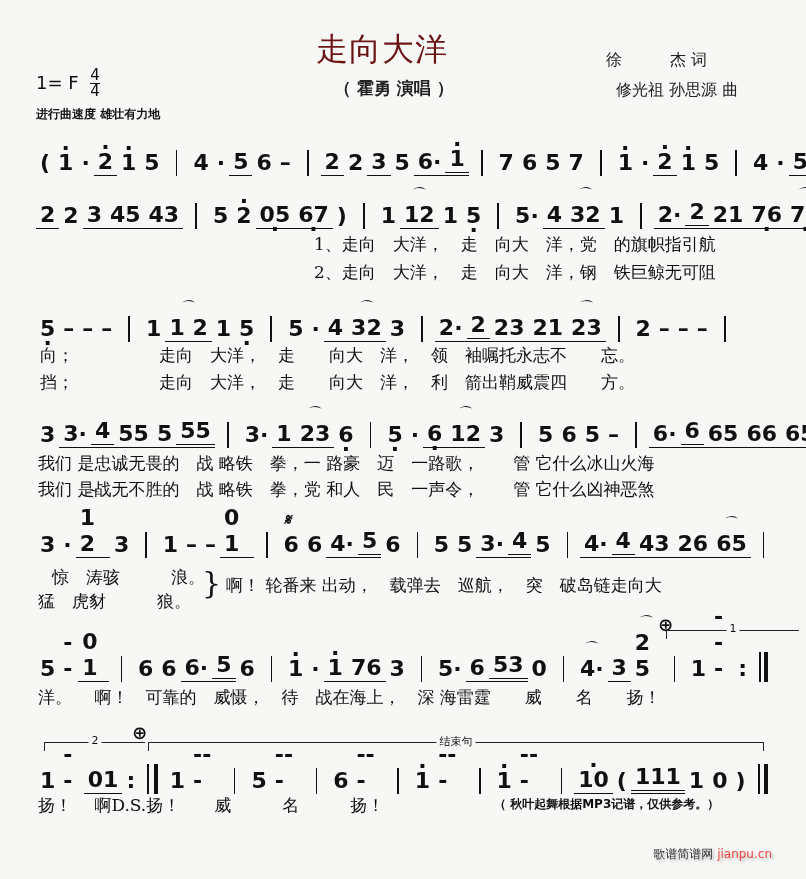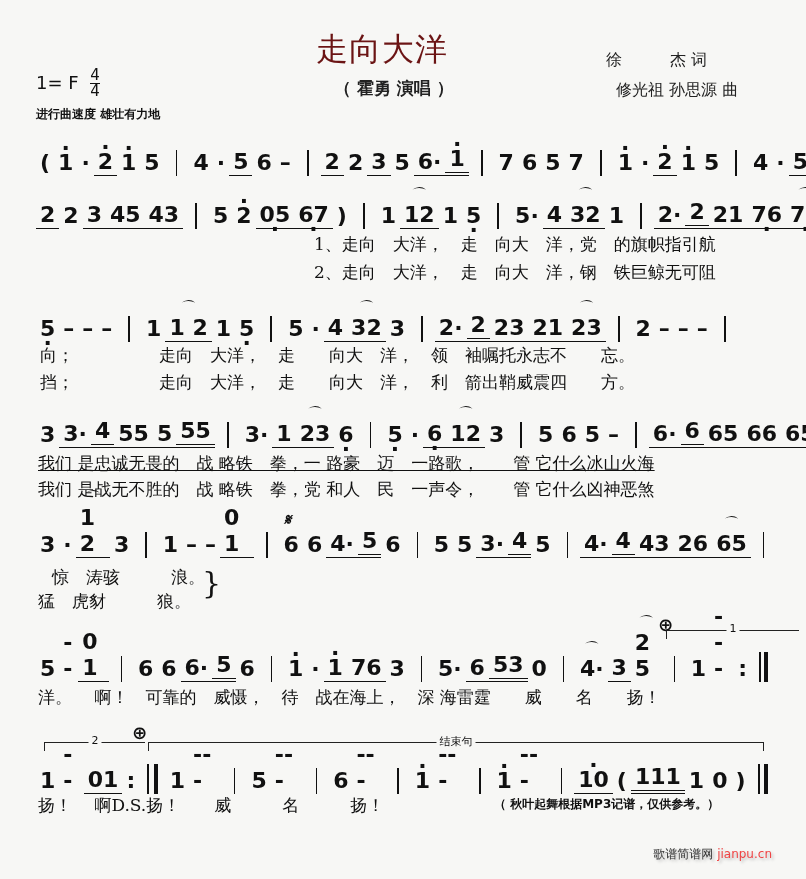--- a/index.html
+++ b/index.html
@@ -185,21 +185,21 @@
       <span class="n">6</span>
       <span class="n">5</span>
       <span class="n">–</span>
       <span class="bl"></span>
     <span class="n u">6·</span>
       <span class="n uu">6</span>
       <span class="n u">65</span>
       <span class="n u">66</span>
       <span class="n u">65</span>
   </div>
-  <div class="lyr" style="left:2px;top:38px;text-decoration:underline;">我们 是忠诚无畏的　战 略铁　拳，一 路豪　迈　一路歌，　　管 它什么冰山火海</div>
+  <div class="lyr" style="left:2px;top:38px;">我们 是忠诚无畏的　战 略铁　拳，一 路豪　迈　一路歌，　　管 它什么冰山火海</div>
   <div class="lyr" style="left:2px;top:64px;">我们 是战无不胜的　战 略铁　拳，党 和人　民　一声令，　　管 它什么凶神恶煞</div>
 </div>
 
 <div class="row" style="top:524px;">
   <div class="segno" style="left:248px;top:-14px;">𝄋</div>
   <div class="notes">
     <span class="n">3</span>
       <span class="n">·</span>
       <span class="n u tie">1 2</span>
       <span class="n">3</span>
@@ -224,20 +224,21 @@
     <span class="n u">4·</span>
       <span class="n uu">4</span>
       <span class="n u">43</span>
       <span class="n u">26</span>
       <span class="n u tie">65</span>
       <span class="bl"></span>
   </div>
   <div class="lyr" style="left:16px;top:42px;">惊　涛骇　　　浪。</div>
   <div class="lyr" style="left:2px;top:66px;">猛　虎豺　　　狼。</div>
   <div class="lyr" style="left:166px;top:44px;font-size:30px;line-height:30px;">}</div>
+  <div class="lyr" style="left:190px;top:50px;">啊！ 轮番来 出动，　载弹去　巡航，　突　破岛链走向大</div>
 </div>
 
 <div class="row" style="top:648px;">
   <div class="coda" style="left:622px;top:-34px;">⊕</div>
   <div class="volta" style="left:630px;top:-18px;width:132px;">
       <span>1</span>
     </div>
   <div class="notes">
     <span class="n">5</span>
       <span class="n">--</span>

